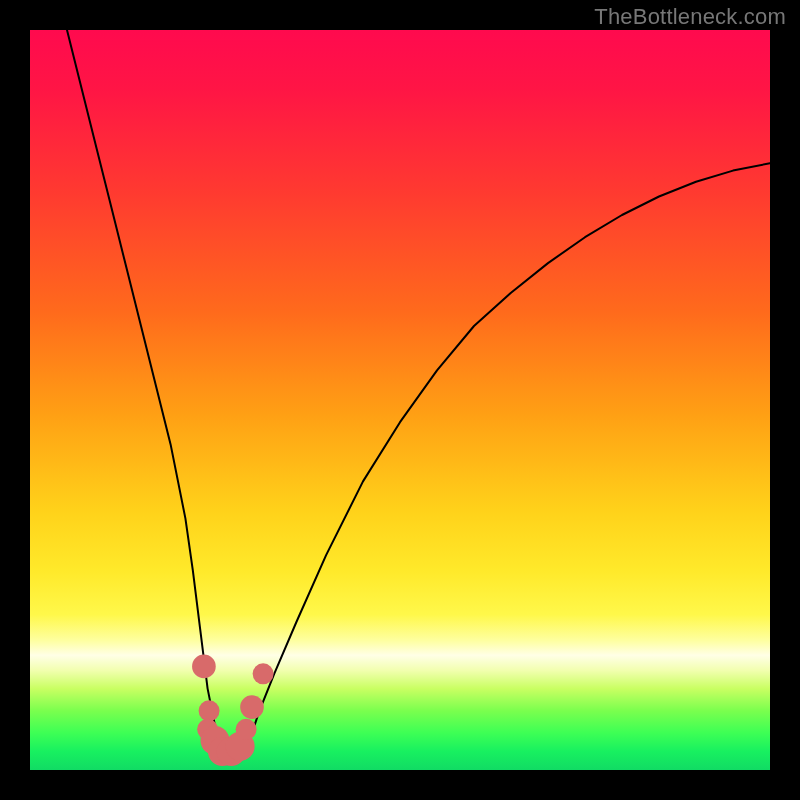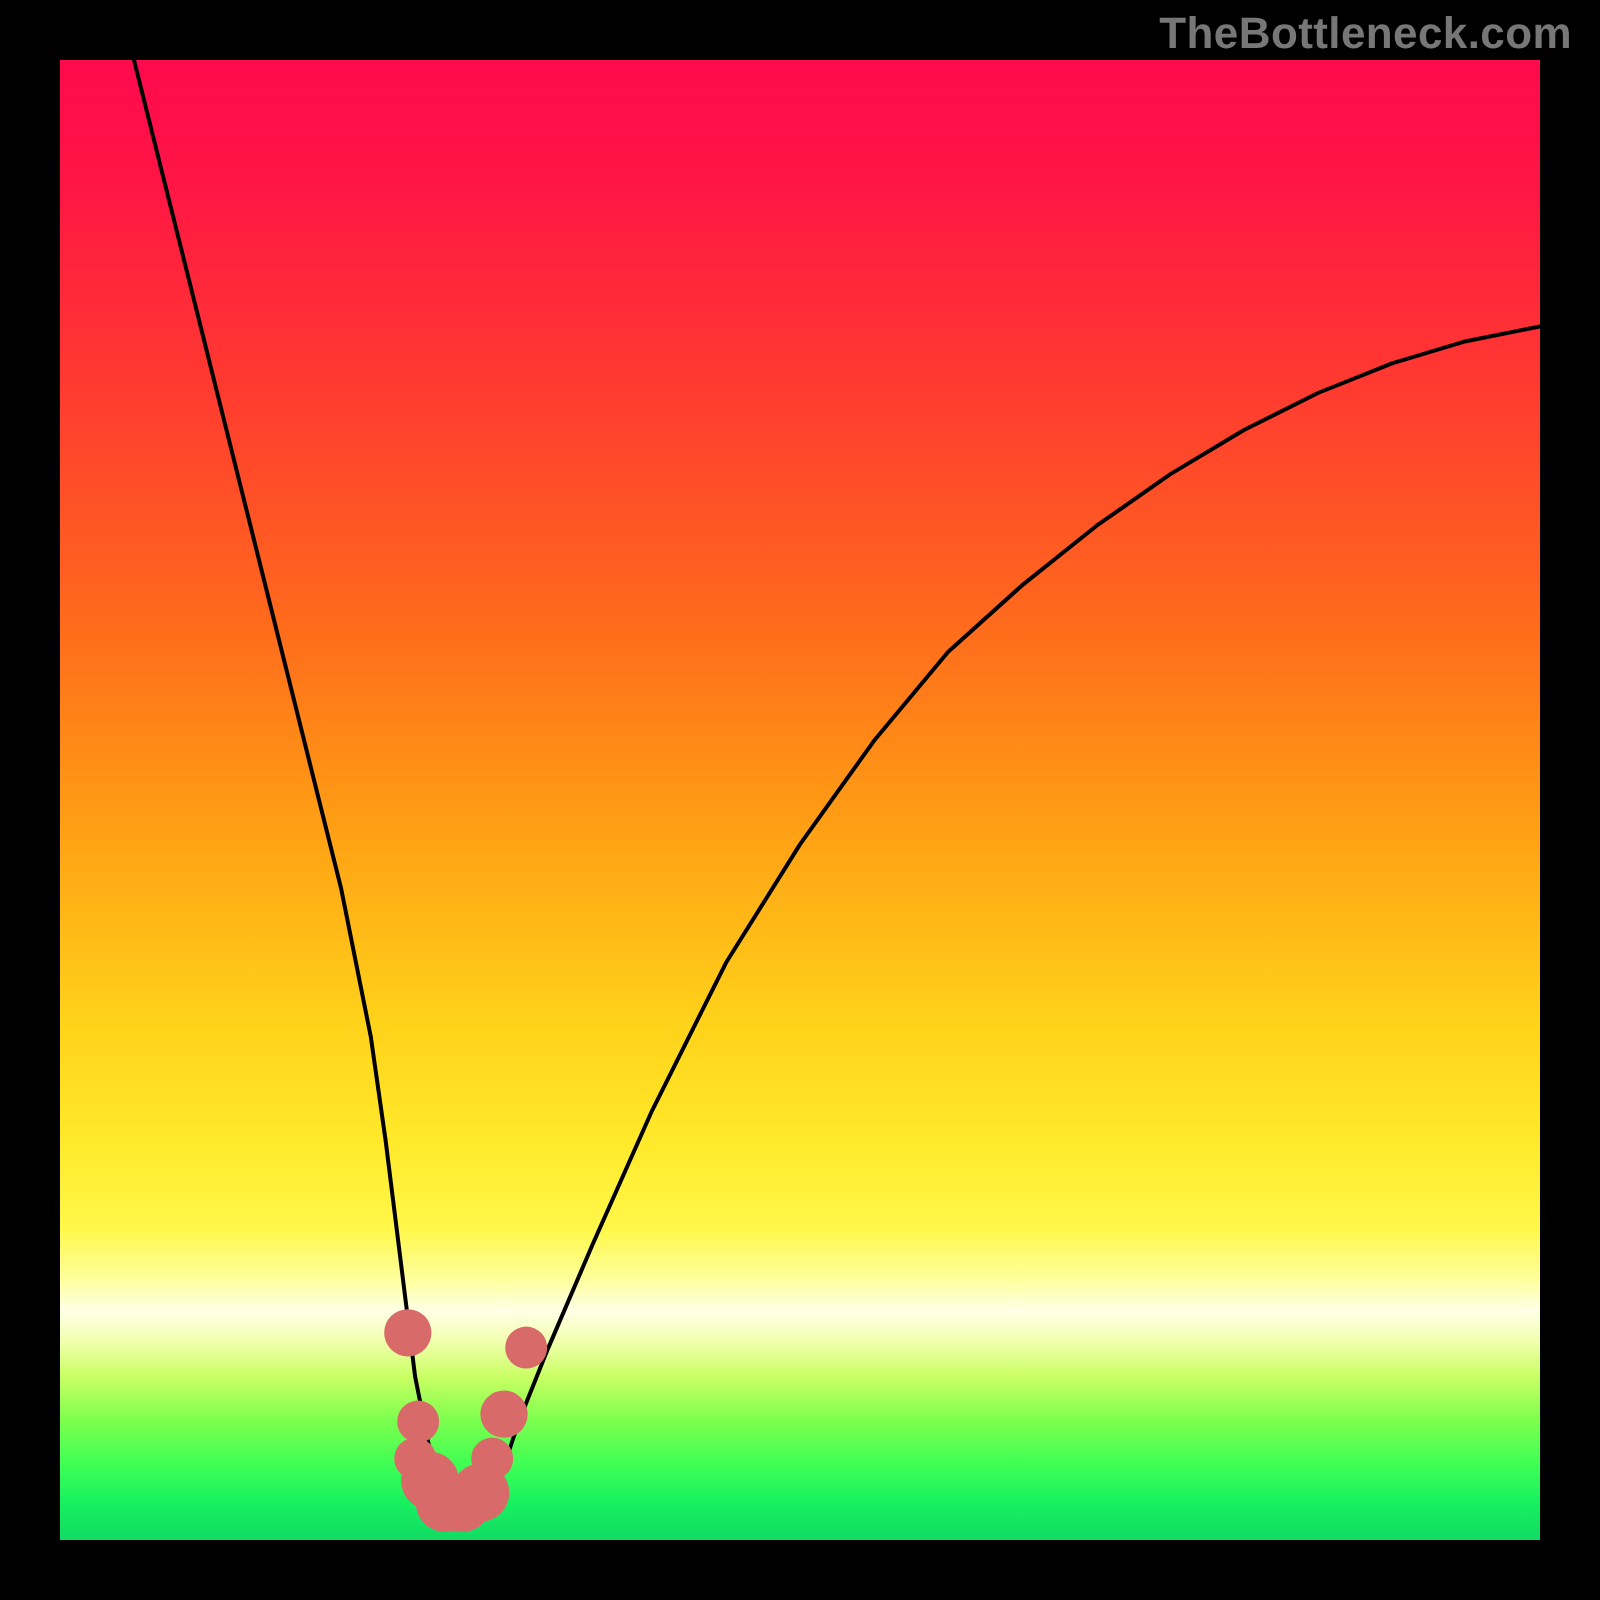--- a/index.html
+++ b/index.html
@@ -43,21 +43,21 @@
       #18f060 97.5%,
       #11db64 100%
     );
   }
   .watermark {
     position: absolute;
     top: 4px;
     right: 14px;
     color: #777;
     font-size: 22px;
-    font-weight: 700;
+    font-weight: 400;
     letter-spacing: 0.2px;
     user-select: none;
   }
   svg.curve {
     position: absolute;
     left: 0;
     top: 0;
     width: 740px;
     height: 740px;
     display: block;

